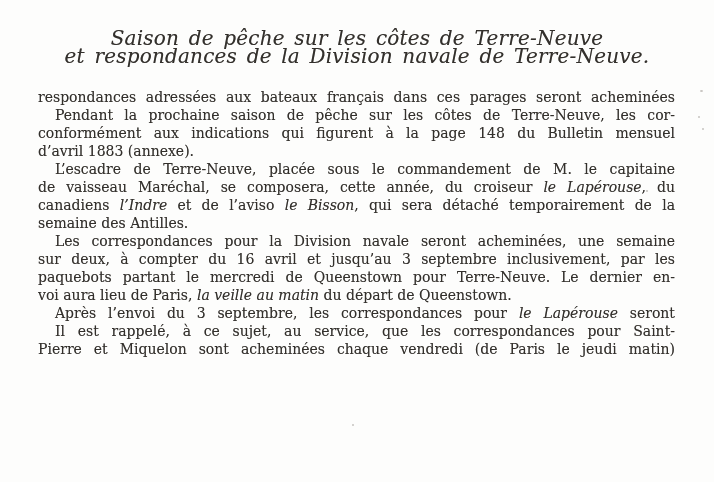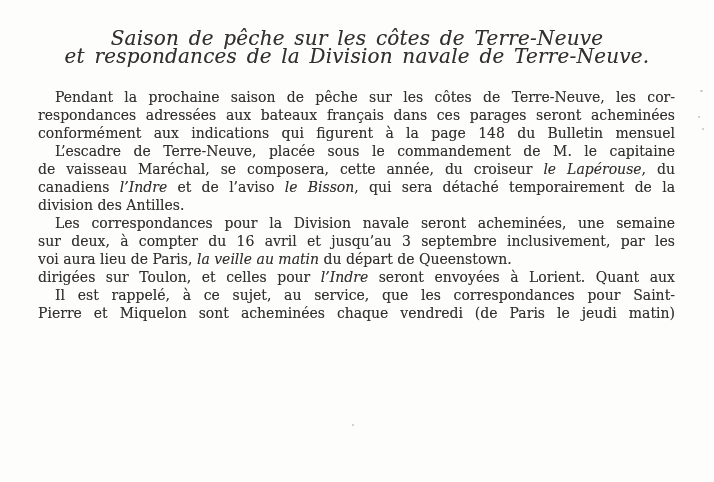--- a/index.html
+++ b/index.html
@@ -61,37 +61,39 @@
 <body>
 
 <div class="page">
   <div class="title-block">
     <div>Saison de pêche sur les côtes de Terre-Neuve</div>
     <div>et respondances de la Division navale de Terre-Neuve.</div>
   </div>
 
   <div class="doc-body">
       <div class="para">
+        <div class="line"><span>respondances adressées aux bateaux français dans ces parages seront acheminées</span></div>
         <div class="line first"><span>Pendant la prochaine saison de pêche sur les côtes de Terre-Neuve, les cor-</span></div>
-        <div class="line"><span>respondances adressées aux bateaux français dans ces parages seront acheminées</span></div>
         <div class="line"><span>conformément aux indications qui figurent à la page 148 du Bulletin mensuel</span></div>
+        <div class="line last"><span>d’avril 1883 (annexe).</span></div>
       </div>
       <div class="para">
         <div class="line first"><span>L’escadre de Terre-Neuve, placée sous le commandement de M. le capitaine</span></div>
         <div class="line"><span>de vaisseau Maréchal, se composera, cette année, du croiseur </span><span class="it">le Lapérouse</span><span>, du</span></div>
         <div class="line"><span>canadiens </span><span class="it">l’Indre</span><span> et de l’aviso </span><span class="it">le Bisson</span><span>, qui sera détaché temporairement de la</span></div>
-        <div class="line last"><span>division des Antilles.</span></div>
+        <div class="line last"><span>semaine des Antilles.</span></div>
       </div>
       <div class="para">
         <div class="line first"><span>Les correspondances pour la Division navale seront acheminées, une semaine</span></div>
         <div class="line"><span>sur deux, à compter du 16 avril et jusqu’au 3 septembre inclusivement, par les</span></div>
+        <div class="line"><span>paquebots partant le mercredi de Queenstown pour Terre-Neuve. Le dernier en-</span></div>
         <div class="line last"><span>voi aura lieu de Paris, </span><span class="it">la veille au matin</span><span> du départ de Queenstown.</span></div>
       </div>
       <div class="para">
-        <div class="line"><span>dirigées sur Toulon, et celles pour </span><span class="it">l’Indre</span><span> seront envoyées à Lorient. Quant aux</span></div>
+        <div class="line first"><span>Après l’envoi du 3 septembre, les correspondances pour </span><span class="it">le Lapérouse</span><span> seront</span></div>
       </div>
       <div class="para">
         <div class="line first"><span>Il est rappelé, à ce sujet, au service, que les correspondances pour Saint-</span></div>
         <div class="line"><span>Pierre et Miquelon sont acheminées chaque vendredi (de Paris le jeudi matin)</span></div>
       </div>
     </div>
 
   <div class="speck s1"></div>
   <div class="speck s2"></div>
   <div class="speck s3"></div>

